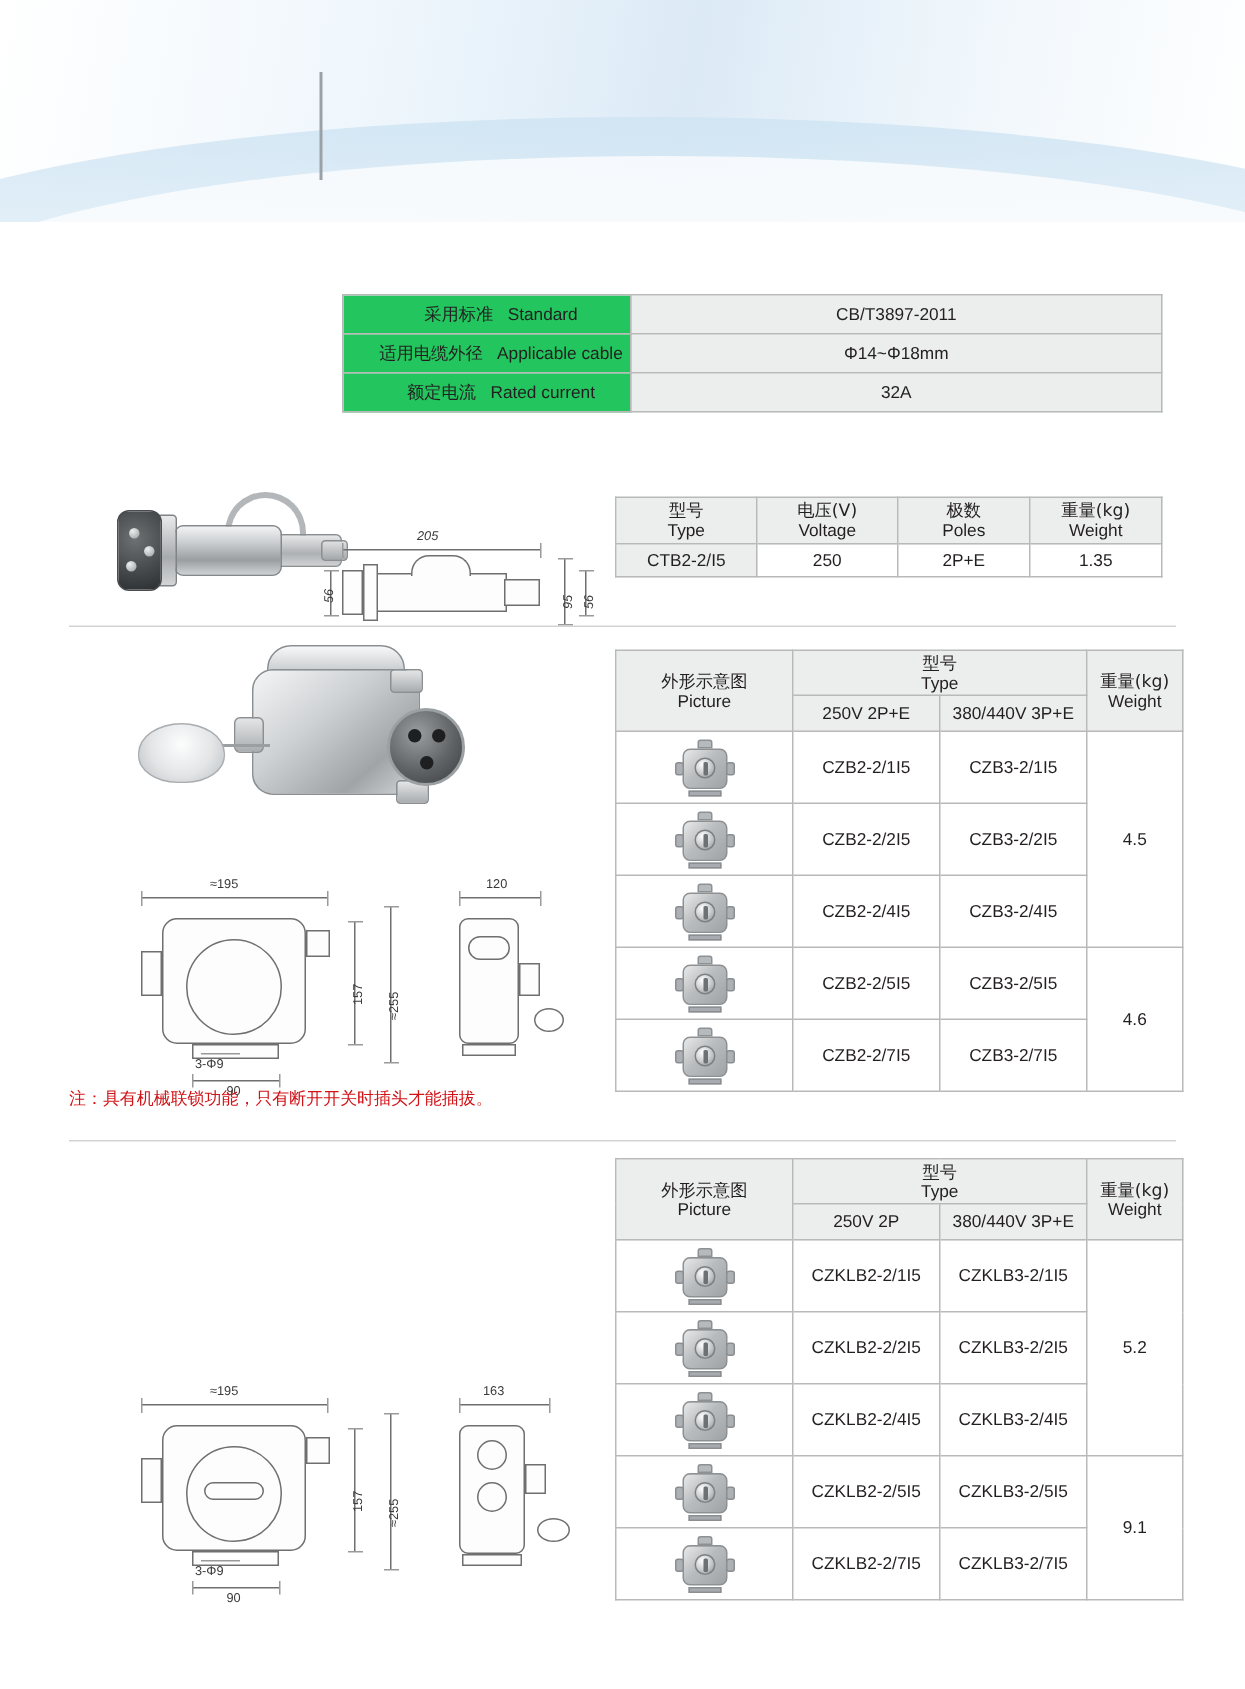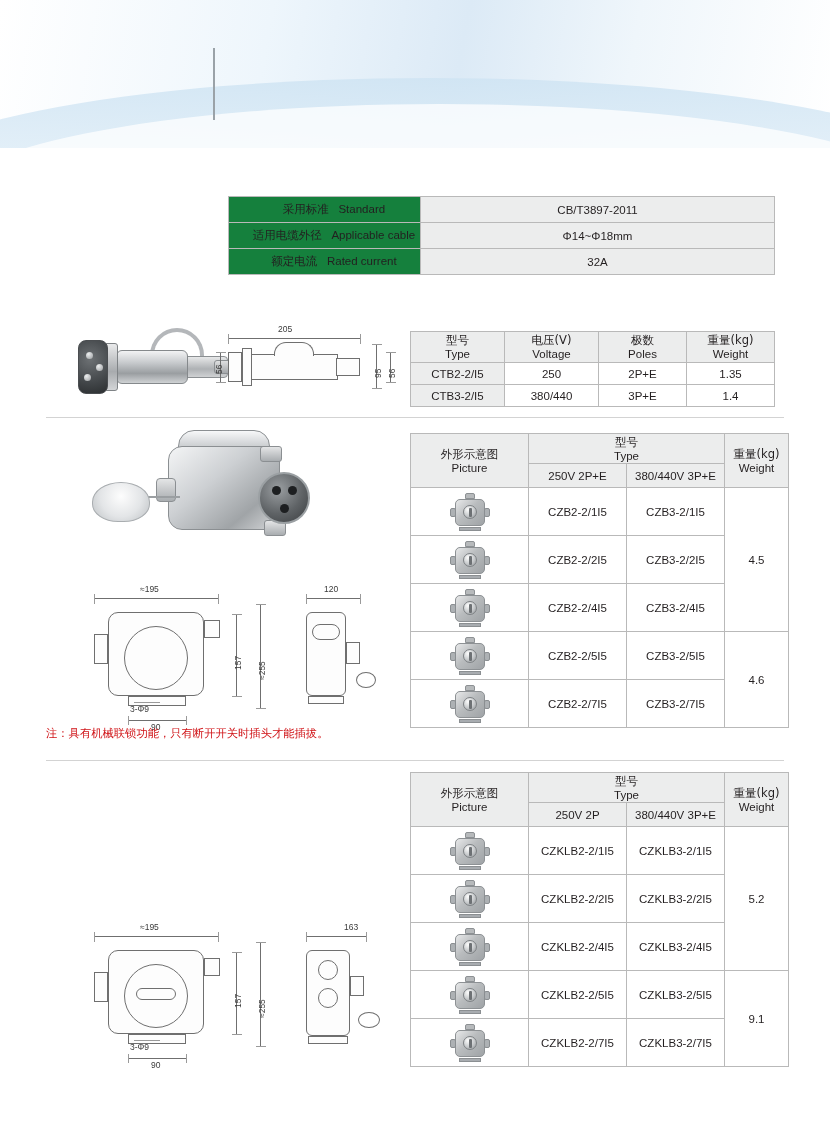--- a/index.html
+++ b/index.html
@@ -112,21 +112,21 @@
     font-size: 11.5px;
   }
   table.spec td, table.spec th {
     border: 1px solid #b9b9b9;
     text-align: center;
     vertical-align: middle;
     font-weight: normal;
     color: #231f20;
   }
   .hdr { background: #eceded; }
-  .lbl { background: #15803d; text-align: left; padding-left: 20px; }
+  .lbl { background: #22c55e; text-align: left; padding-left: 20px; }
   .cn { font-family: "DejaVu Sans", sans-serif; }
   .two-line { line-height: 14px; }
 
   
   .t1 { position: absolute; left: 228px; top: 196px; }
   .t1 td { height: 26px; }
   .t1 .c1 { width: 192px; }
   .t1 .c2 { width: 354px; }
 
   
@@ -283,21 +283,21 @@
     transform: rotate(-90deg);
     transform-origin: left top;
     white-space: nowrap;
   }
   .dwg-body {
     position: absolute;
     border: 1px solid #6f6f6f;
     background: #fdfdfd;
   }
 
-  .pd { left: 216px; top: 316px; width: 190px; height: 98px; }
+  .pd { left: 216px; top: 344px; width: 190px; height: 98px; font-style: italic; }
 
   
   .sock { left: 60px; top: 424px; width: 320px; height: 130px; }
   .sock .shell {
     position: absolute; left: 108px; top: 22px;
     width: 112px; height: 84px;
     border-radius: 14px;
     background: linear-gradient(140deg,#f4f5f6 0%, #cdd0d3 40%, #a0a4a7 75%, #d6d8da 100%);
     border: 1px solid #8b8f92;
   }
@@ -464,26 +464,20 @@
       <div class="cn">重量(kg)</div>
       <div>Weight</div>
     </th>
   </tr>
   <tr>
     <td class="hdr">CTB2-2/I5</td>
     <td>250</td>
     <td>2P+E</td>
     <td>1.35</td>
   </tr>
-  <tr>
-    <td class="hdr">CTB3-2/I5</td>
-    <td>380/440</td>
-    <td>3P+E</td>
-    <td>1.4</td>
-  </tr>
 </tbody>
   </table>
 
 <div class="hr" style="top:417px;"></div>
 
 <div class="illus sock">
   <div class="lid"></div>
   <div class="shell"></div>
   <div class="lugA"></div>
   <div class="lugB"></div>
@@ -686,21 +680,21 @@
   <div class="line-h" style="left:50px; top:140px; width:58px;"></div>
   <div class="line-v thin" style="left:50px; top:136px; height:9px;"></div>
   <div class="line-v thin" style="left:108px; top:136px; height:9px;"></div>
   <div class="dim" style="position:absolute; left:73px; top:142px;">90</div>
 </div>
 
 <div class="illus" style="left:292px; top:918px; width:120px; height:130px;">
   <div class="line-h" style="left:14px; top:18px; width:60px;"></div>
   <div class="line-v thin" style="left:14px; top:14px; height:10px;"></div>
   <div class="line-v thin" style="left:74px; top:14px; height:10px;"></div>
-  <div class="dim" style="position:absolute; left:52px; top:4px;text-align:right;">163</div>
+  <div class="dim" style="position:absolute; left:30px; top:4px;text-align:right;">163</div>
 
   <div class="dwg-body" style="left:14px; top:32px; width:44px; height:86px; border-radius:6px;"></div>
   <div class="circle-o" style="left:26px; top:42px; width:20px; height:20px;"></div>
   <div class="circle-o" style="left:26px; top:70px; width:20px; height:20px;"></div>
   <div class="dwg-body" style="left:58px; top:58px; width:14px; height:20px;"></div>
   <div class="dwg-body" style="left:16px; top:118px; width:40px; height:8px;"></div>
   <div class="circle-o" style="left:66px; top:94px; width:22px; height:16px;"></div>
 </div>
 
 <table class="spec tbig t4">

